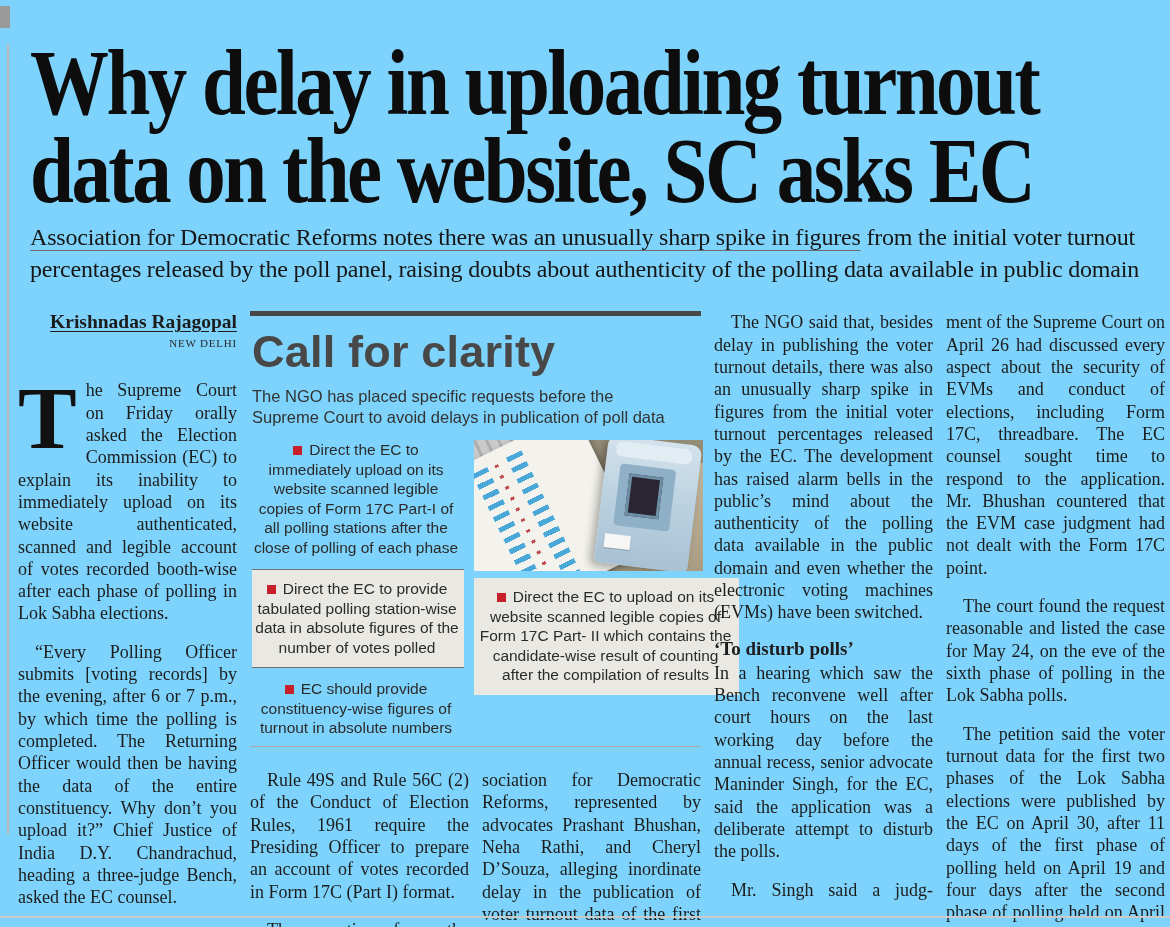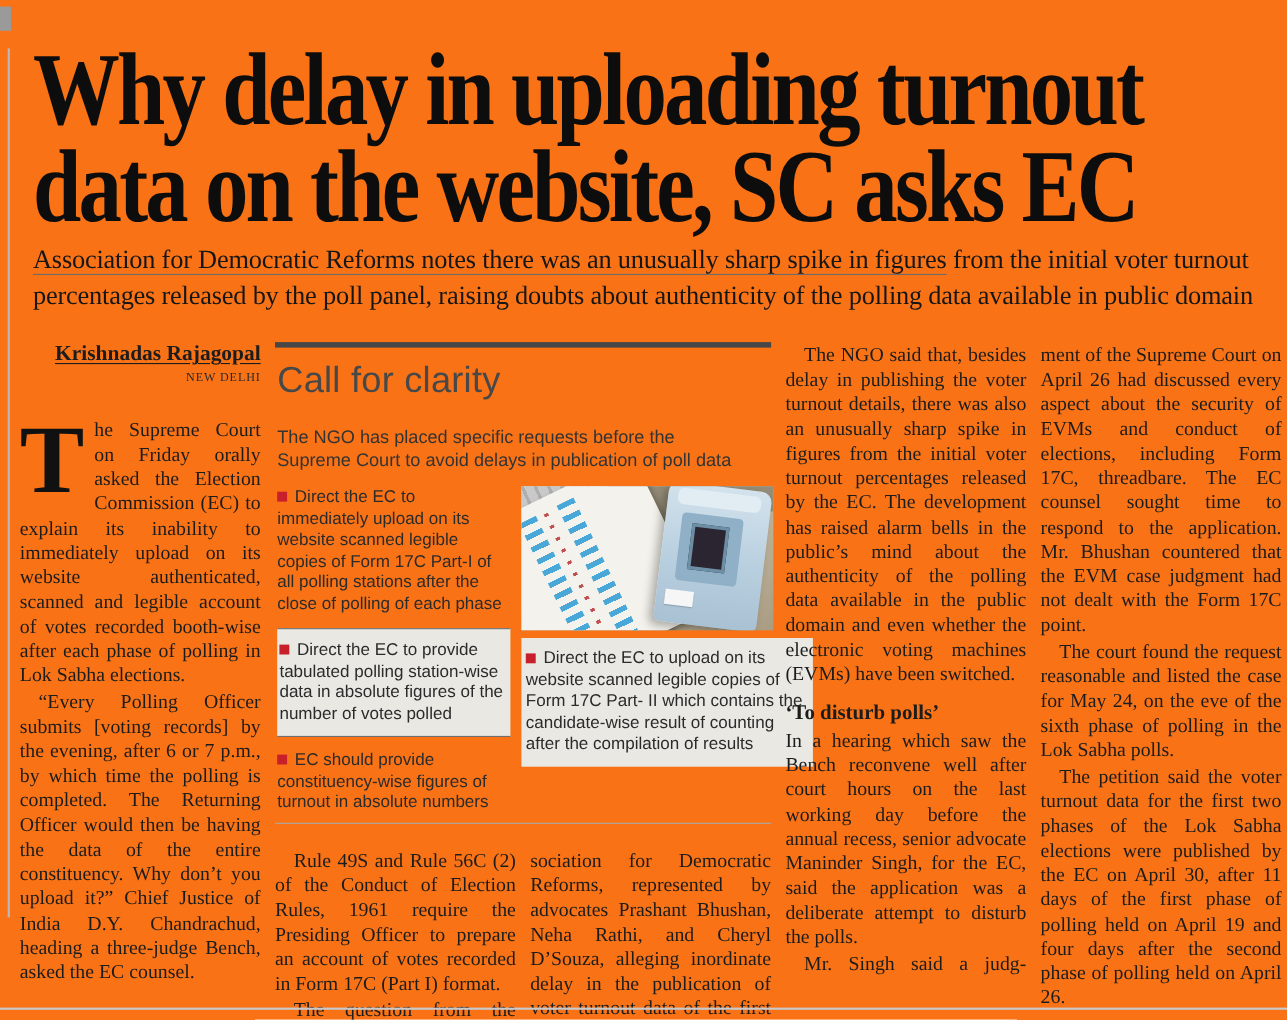--- a/index.html
+++ b/index.html
@@ -1,55 +1,55 @@
 <!DOCTYPE html>
 <html><head>
 <meta charset="utf-8">
 <style>
   * { margin:0; padding:0; box-sizing:border-box; }
   html,body { background:#ffffff; }
   body { width:1170px; height:927px; font-family:"Liberation Serif", serif; color:#1c1c1c; }
 
-  .page { position:relative; width:1170px; height:927px; overflow:hidden; background:#f97316; padding:38px 6px 0 18px; }
+  .page { position:relative; width:1170px; height:927px; overflow:hidden; background:#7dd3fc; padding:38px 6px 0 18px; }
 
   .corner-mark { position:absolute; left:0; top:6px; width:10px; height:22px; background:#9a9a9a; }
   .left-rule  { position:absolute; left:7px; top:44px; width:2px; height:790px; background:#b9b9b9; }
   .bottom-rule{ position:absolute; left:0; right:0; top:916px; height:2px; background:#c9c9c9; }
 
   
   .headline { margin-left:12px; color:#0d0d0d; }
   .hl-line { display:block; white-space:nowrap; font-weight:bold; font-size:94px; line-height:88px; letter-spacing:-3px; transform:scaleX(.84); transform-origin:left center; }
 
   
   .standfirst { margin:8px 0 0 12px; width:1128px; font-size:24px; line-height:1.32; color:#161616; letter-spacing:-.2px; }
   .standfirst .underlined { text-decoration:underline; text-decoration-thickness:1px; text-underline-offset:5px; text-decoration-color:#6b6b6b; }
 
   
   .article-body { display:flex; gap:13px; margin-top:26px; }
   .col { width:219px; flex:none; }
   .col-double { width:451px; flex:none; }
 
   .para { font-size:18px; line-height:1.24; text-align:justify; }
-  .para + .para { margin-top:2px; }
+  .para + .para { margin-top:16px; }
   .indent { text-indent:17px; }
   .jlast { text-align-last:justify; }
 
   
   .byline { margin-bottom:30px;text-align:right; }
   .byline .author { font-size:19.5px; font-weight:bold; text-decoration:underline; text-underline-offset:3px; }
   .byline .location { margin-top:4px; font-size:11px; letter-spacing:.8px; color:#2a2a2a; }
 
   
   .dropcap { float:left; font-size:88px; line-height:64px; font-weight:bold; padding:8px 9px 0 0; color:#111; }
 
   
   .infobox { border-top:5px solid #474747; border-bottom:1px solid #a8a8a8; padding:10px 2px 8px 2px; font-family:"Liberation Sans", sans-serif; }
-  .infobox-title { font-size:33px; font-weight:400; color:#484848; letter-spacing:.2px; }
-  .infobox-subtitle { margin-top:24px; font-size:16.5px; line-height:1.24; color:#333333; width:420px; }
-  .infobox-content { display:flex; gap:10px; margin-top:13px; }
+  .infobox-title { font-size:45px; font-weight:700; color:#484848; letter-spacing:.2px; }
+  .infobox-subtitle { margin-top:8px; font-size:16.5px; line-height:1.24; color:#333333; width:420px; }
+  .infobox-content { display:flex; gap:10px; margin-top:13px;text-align:center; }
   .infobox-left { width:212px; flex:none; }
   .infobox-right { width:265px; flex:none; }
 
   .bullet-item { font-size:15.5px; line-height:1.26; color:#2b2b2b; }
   .bullet-item .sq { display:inline-block; width:9px; height:9px; background:#c8202a; margin-right:7px; }
   .b1 { padding:0 4px 12px 0; }
   .b2 { border-top:1px solid #6f6f6f; border-bottom:1px solid #6f6f6f; background:#e9e8e3; padding:9px 4px 10px 2px; }
   .b3 { padding:11px 4px 0 0; }
   .b4 { background:#e9e8e3; padding:9px 6px 10px 4px; margin-top:7px; }
 

